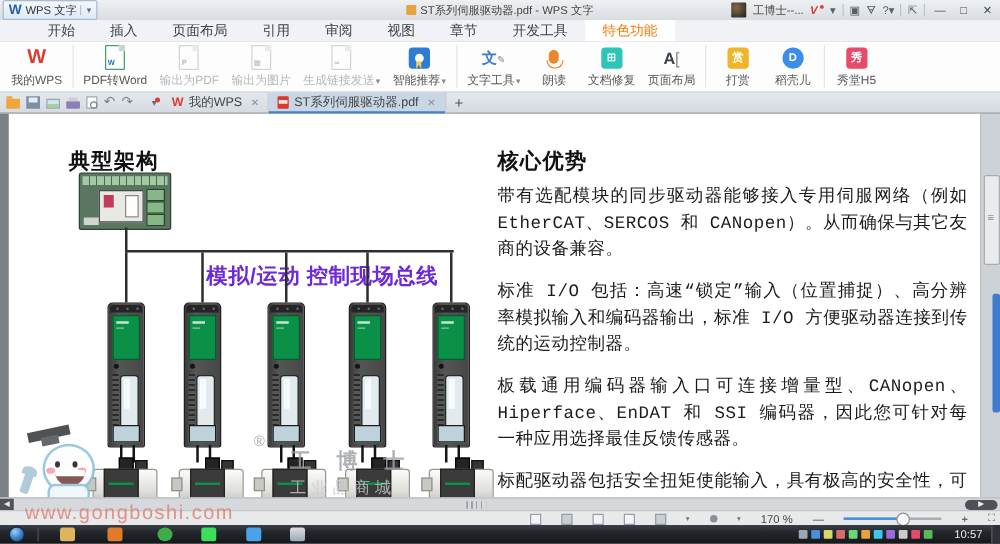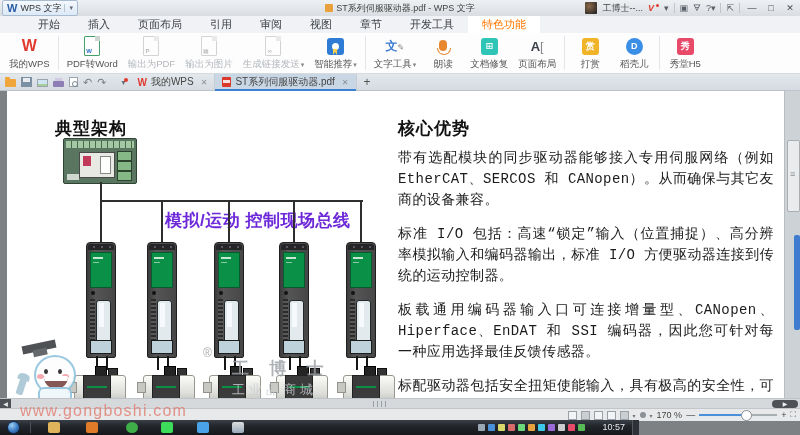--- a/index.html
+++ b/index.html
@@ -170,33 +170,33 @@
   #hscroll{position:absolute;left:0;top:398px;width:800px;height:10px;background:#d6d9dc;border-top:1px solid #bfc3c7;}
   .harrow{position:absolute;top:0;width:11px;height:10px;background:#4e5256;color:#e8e8e8;
     font-size:6px;line-height:10px;text-align:center;}
   .hgrip{position:absolute;left:373px;top:2px;width:16px;height:6px;
     background:repeating-linear-gradient(90deg,#9aa0a6 0 1px,transparent 1px 4px);}
   .hright{position:absolute;right:2px;top:1px;width:26px;height:8px;background:#4e5256;border-radius:4px;
     color:#eee;font-size:6px;line-height:8px;text-align:center;}
   
   #statusbar{position:absolute;left:0;top:408px;width:800px;height:12px;background:#e7e9eb;
     border-top:1px solid #c2c6ca;}
-  .sb-right{position:absolute;right:4px;top:0;height:12px;display:flex;align-items:center;gap:4px;
+  .sb-right{position:absolute;right:4px;top:0;height:12px;display:flex;align-items:center;gap:16px;
     font-size:9px;color:#444;}
   .vicon{width:9px;height:9px;border:1px solid #9aa0a6;background:#f2f4f5;box-sizing:border-box;}
   .vicon.fill{background:#c9ced2;}
   .sb-caret{font-size:6px;color:#777;}
   .sb-bulb{width:6px;height:6px;border-radius:50%;background:#8a9095;}
   .zoom-track{position:relative;width:78px;height:2px;background:#a9aeb3;}
   .zoom-track .zfill{position:absolute;left:0;top:0;height:2px;width:46px;background:#4a90d9;}
   .zoom-handle{position:absolute;left:42px;top:-4px;width:9px;height:9px;background:#fdfdfd;
     border:1px solid #8a9095;border-radius:50%;}
   .fit{font-size:8px;color:#666;}
   
-  #taskbar{position:absolute;left:0;top:420px;width:639px;height:15px;
+  #taskbar{position:absolute;left:0;top:420px;width:800px;height:15px;
     background:linear-gradient(#3a4048,#23262b 40%,#15171a);}
   .orb{position:absolute;left:7px;top:1px;width:13px;height:13px;border-radius:50%;
     background:radial-gradient(circle at 35% 30%,#9fd0f5,#3a7ac0 55%,#1d4a85);border:1px solid #0e2a50;box-sizing:border-box;}
   .tk{position:absolute;top:2px;width:12px;height:11px;border-radius:2px;}
   .tray{position:absolute;right:54px;top:4px;display:flex;gap:3px;}
   .tray i{width:7px;height:7px;border-radius:1px;display:block;}
   .clock{position:absolute;right:14px;top:2px;color:#e8eaec;font-size:9px;}
   .showdesk{position:absolute;right:0;top:0;width:6px;height:15px;background:#2e3238;border-left:1px solid #55595f;}
   .tksep{position:absolute;top:2px;width:1px;height:11px;background:#4a4f55;}
 </style>

